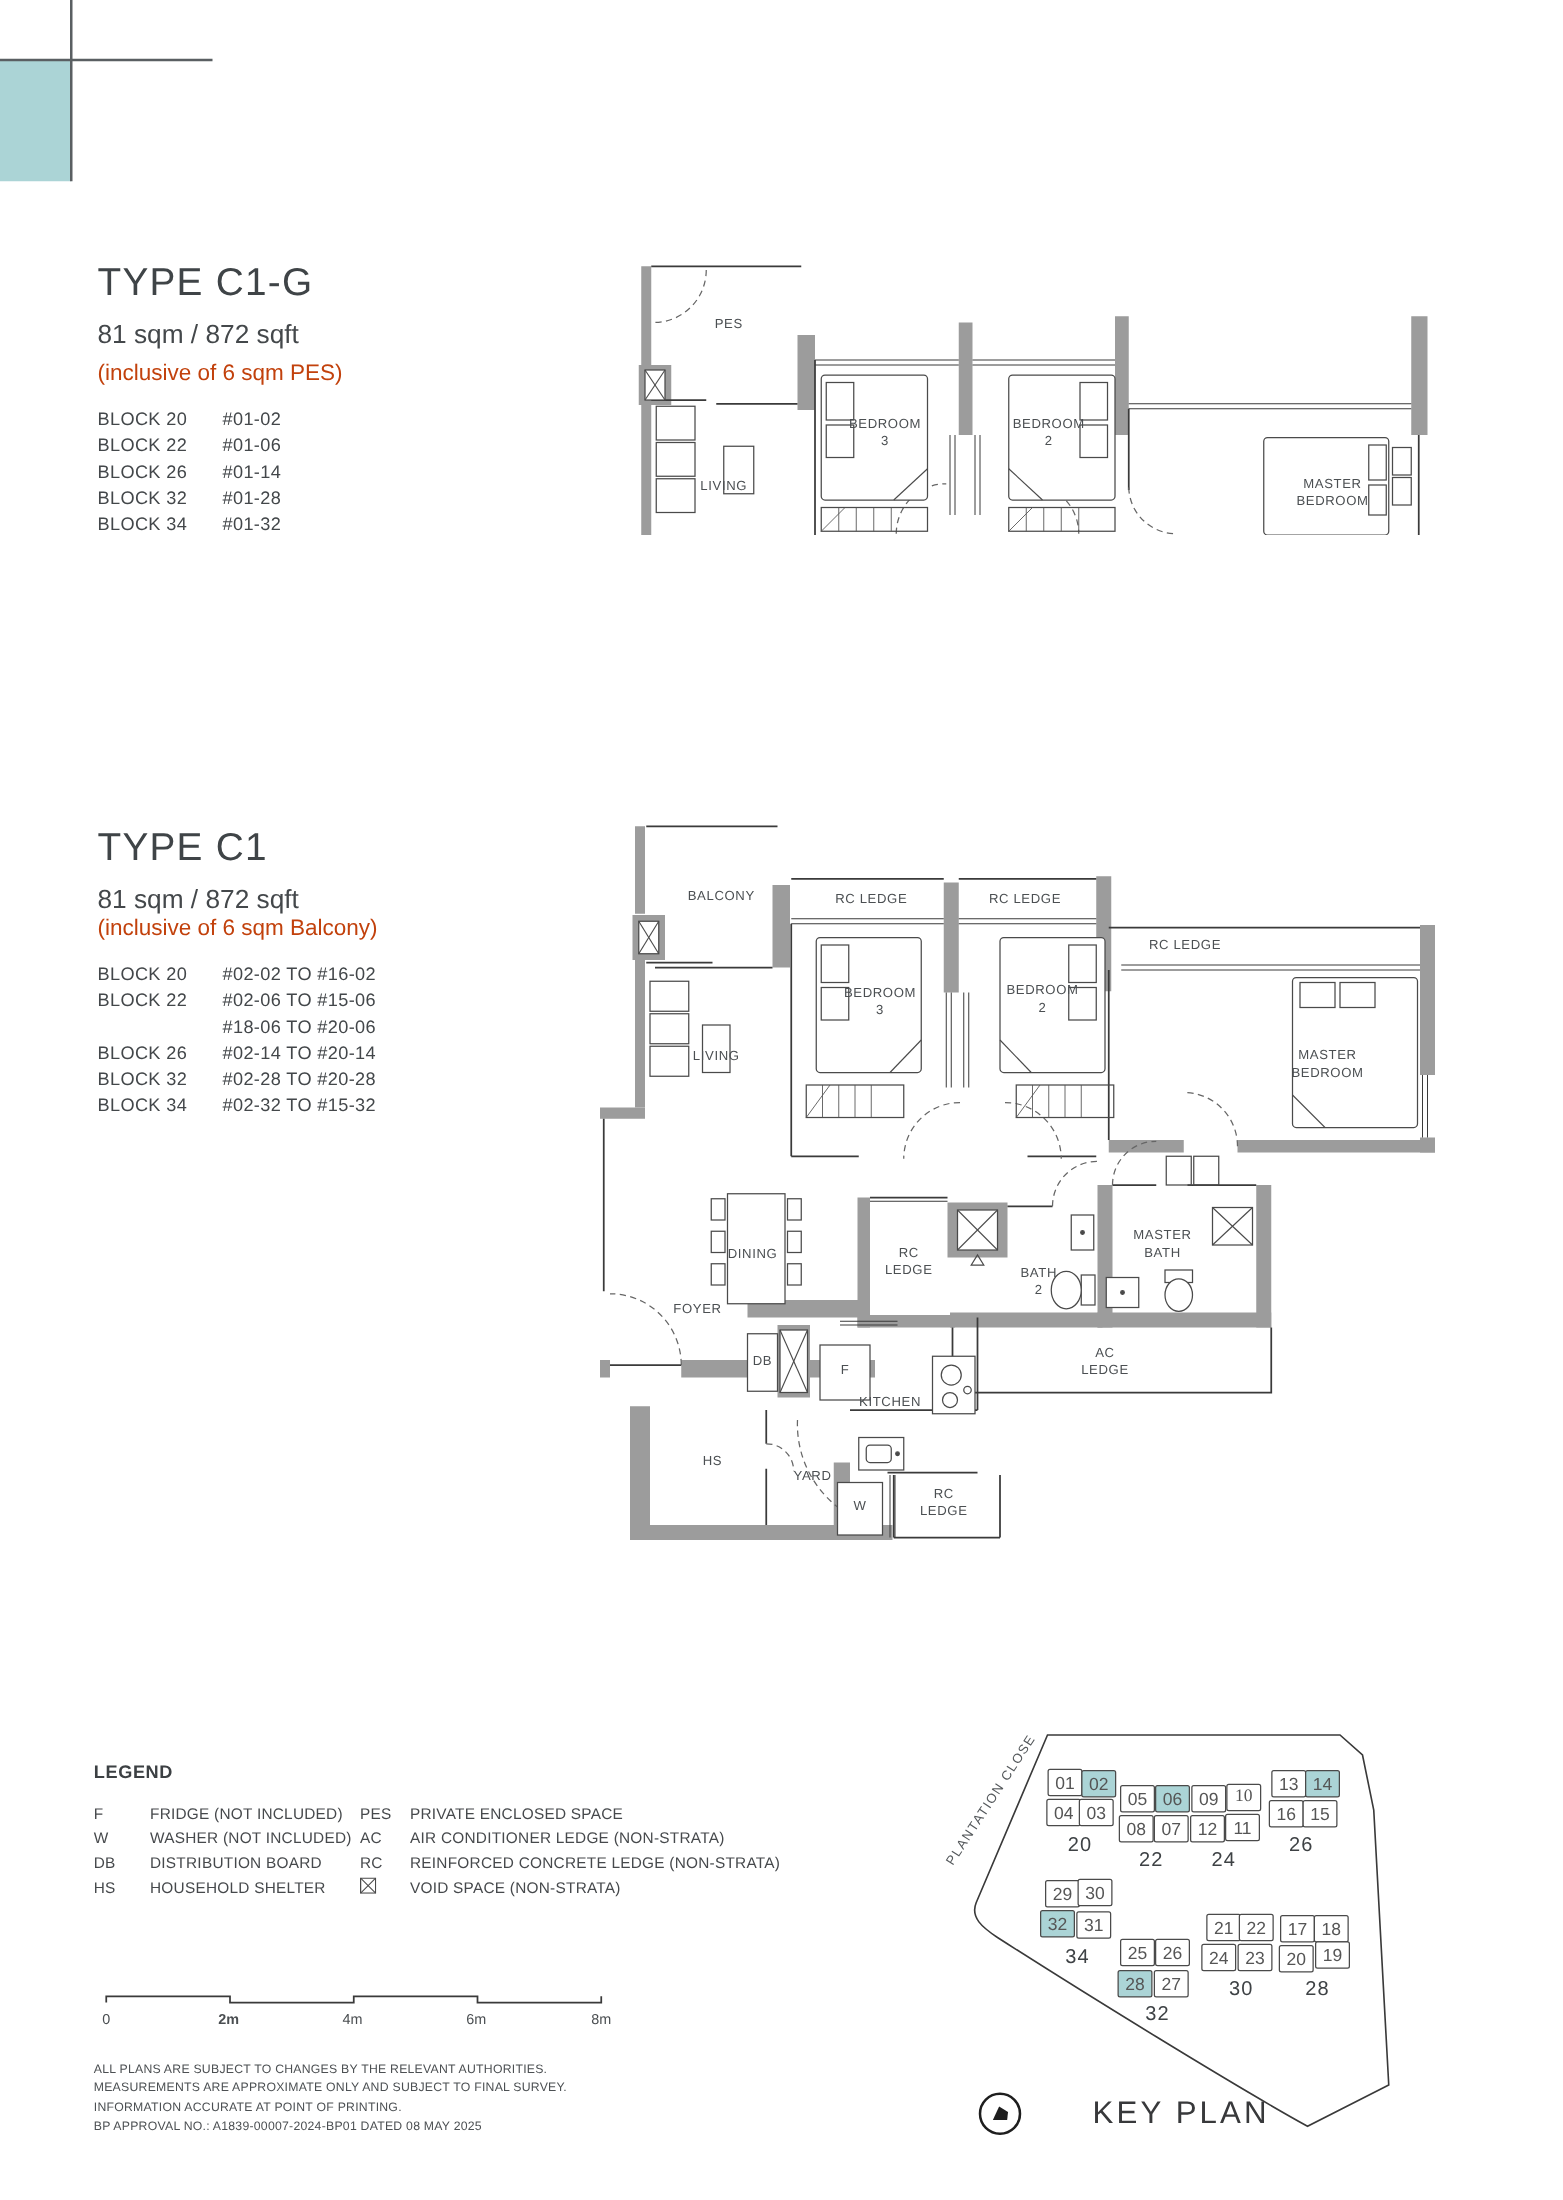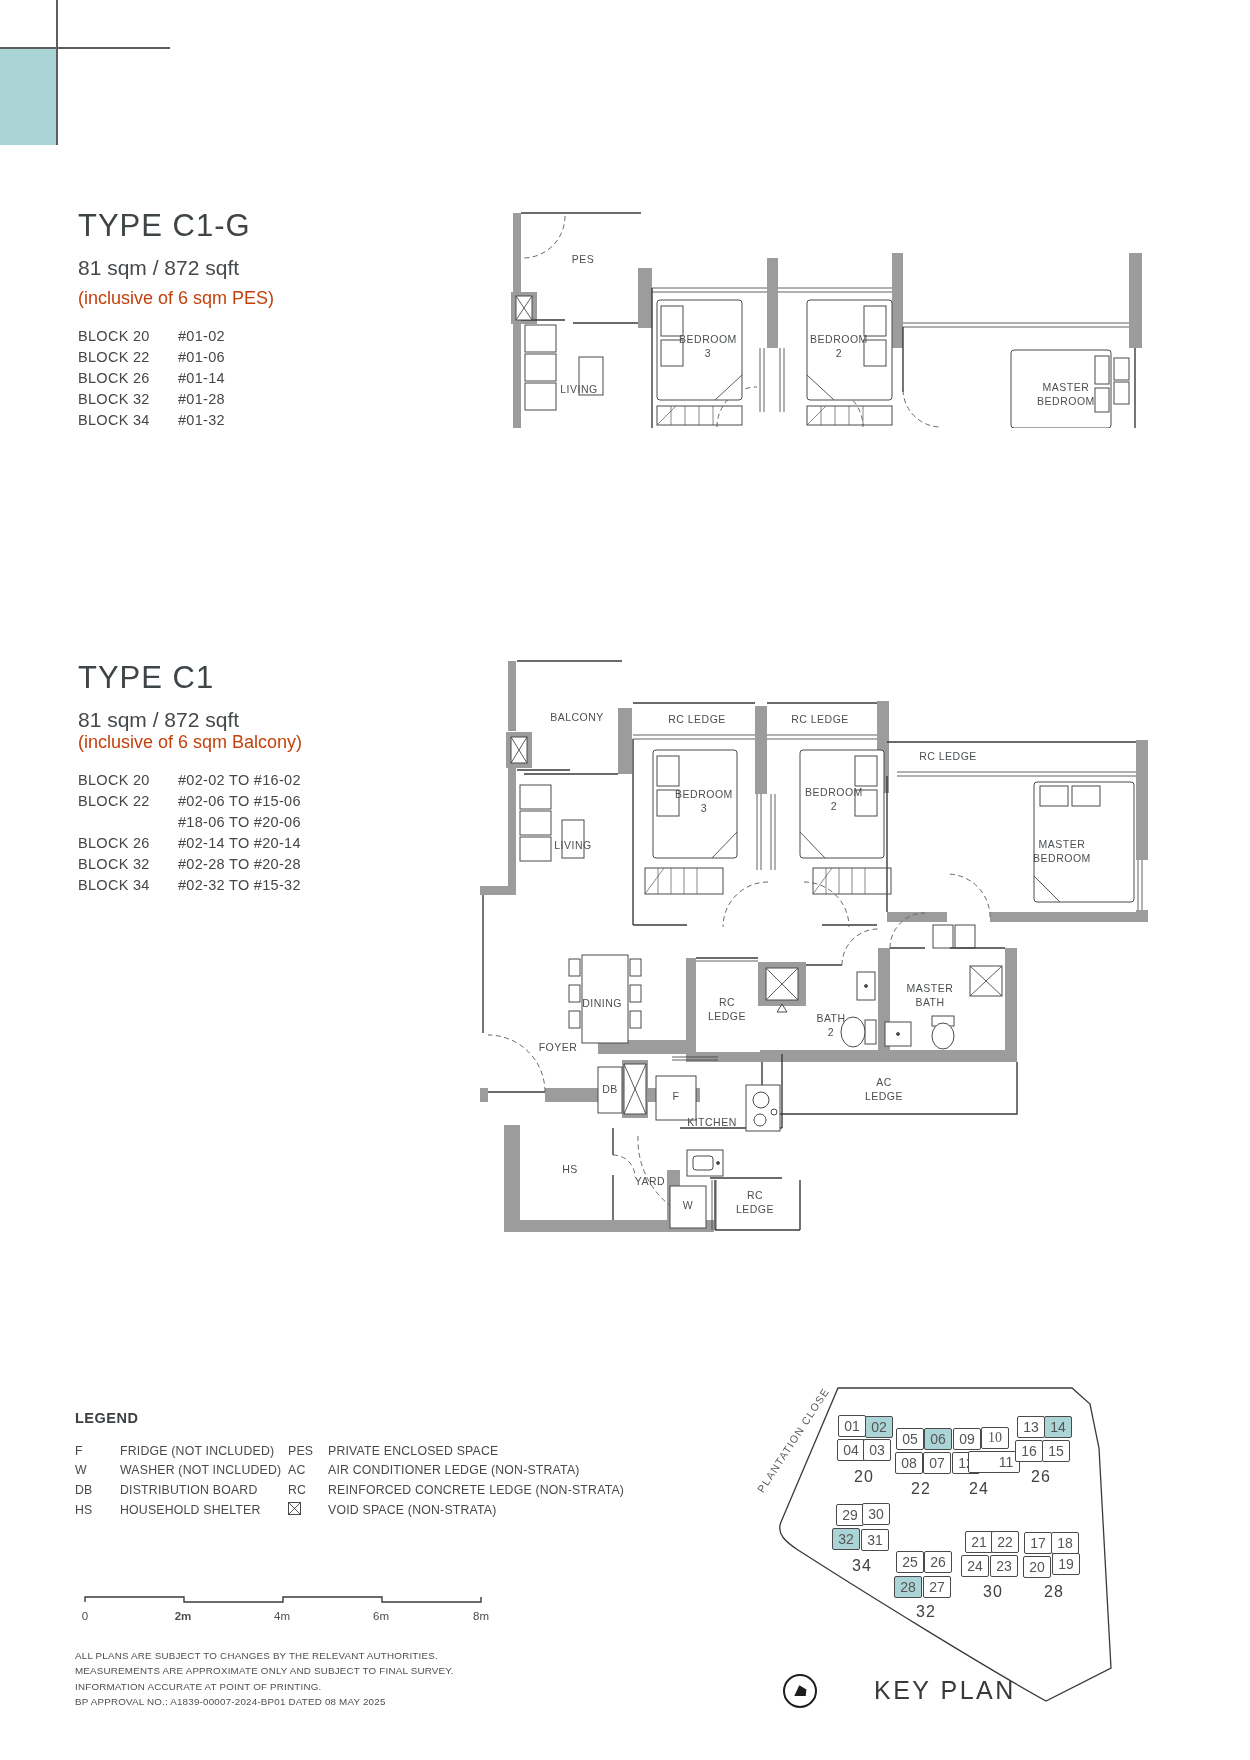--- a/index.html
+++ b/index.html
@@ -507,21 +507,21 @@
 
     <div class="unit" style="left:220px;top:104px;">05</div>
     <div class="unit hl" style="left:248px;top:104px;">06</div>
     <div class="unit" style="left:219px;top:128px;">08</div>
     <div class="unit" style="left:247px;top:128px;">07</div>
     <div class="block-num" style="left:231px;top:154px;">22</div>
 
     <div class="unit" style="left:277px;top:104px;">09</div>
     <div class="unit" style="left:305px;top:103px;font-family:Liberation Serif, serif;">10</div>
     <div class="unit" style="left:276px;top:128px;">12</div>
-    <div class="unit" style="left:304px;top:127px;padding-left:24px;">11</div>
+    <div class="unit" style="left:304px;top:127px;">11</div>
     <div class="block-num" style="left:289px;top:154px;">24</div>
 
     <div class="unit" style="left:341px;top:92px;">13</div>
     <div class="unit hl" style="left:368px;top:92px;">14</div>
     <div class="unit" style="left:339px;top:116px;">16</div>
     <div class="unit" style="left:366px;top:116px;">15</div>
     <div class="block-num" style="left:351px;top:142px;">26</div>
 
     <div class="unit" style="left:160px;top:180px;">29</div>
     <div class="unit" style="left:186px;top:179px;">30</div>

